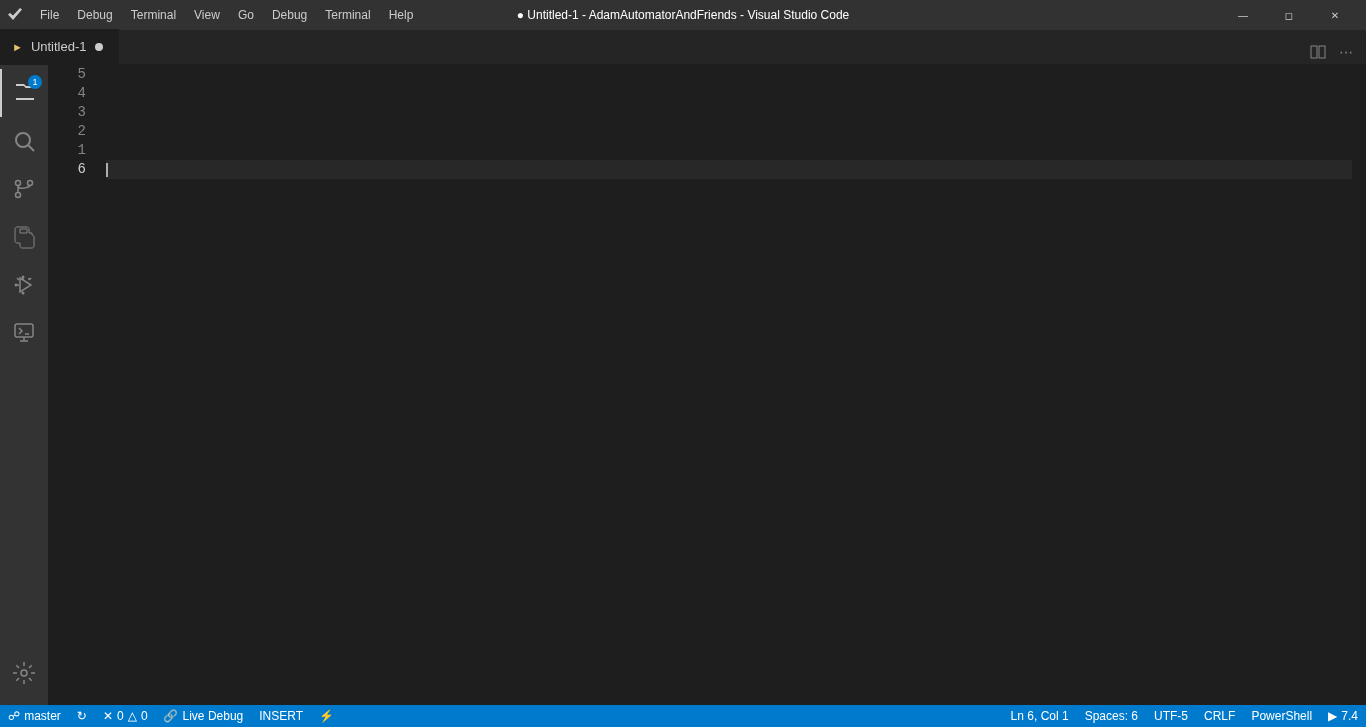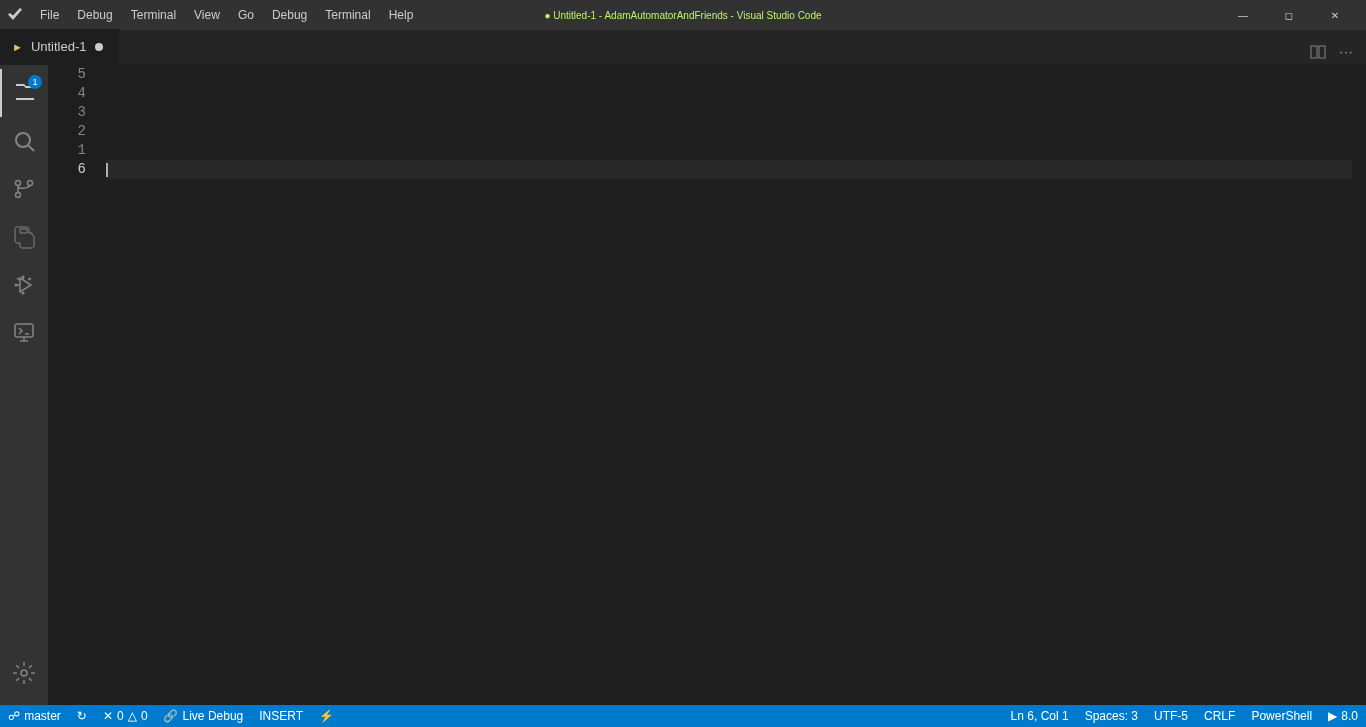--- a/index.html
+++ b/index.html
@@ -40,22 +40,22 @@
       display: flex;
       gap: 2px;
     }
     .menu-item {
       font-size: 12px;
       color: #cccccc;
       padding: 4px 8px;
       cursor: pointer;
     }
     .title-bar-center {
-      font-size: 10px;
-      color: #bef264;
+      font-size: 12px;
+      color: #ffffff;
       position: absolute;
       left: 50%;
       transform: translateX(-50%);
     }
     .title-bar-right {
       display: flex;
       gap: 0;
     }
     .titlebar-btn {
       width: 46px;
@@ -426,29 +426,29 @@
     </div>
     <div class="status-item">
       <span>⚡</span>
     </div>
   </div>
   <div class="status-right">
     <div class="status-item">
       <span>Ln 6, Col 1</span>
     </div>
     <div class="status-item">
-      <span>Spaces: 3</span>
+      <span>Spaces: 6</span>
     </div>
     <div class="status-item">
       <span>UTF-5</span>
     </div>
     <div class="status-item">
       <span>CRLF</span>
     </div>
     <div class="status-item">
       <span>PowerShell</span>
     </div>
     <div class="status-item">
       <span>▶</span>
-      <span>8.0</span>
+      <span>7.4</span>
     </div>
   </div>
 </div>
 
 </body></html>

